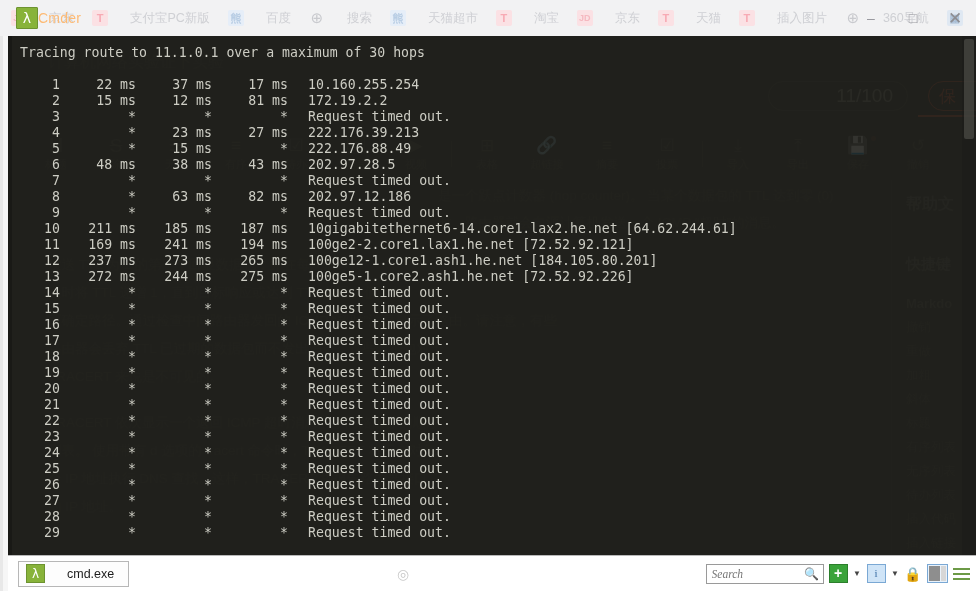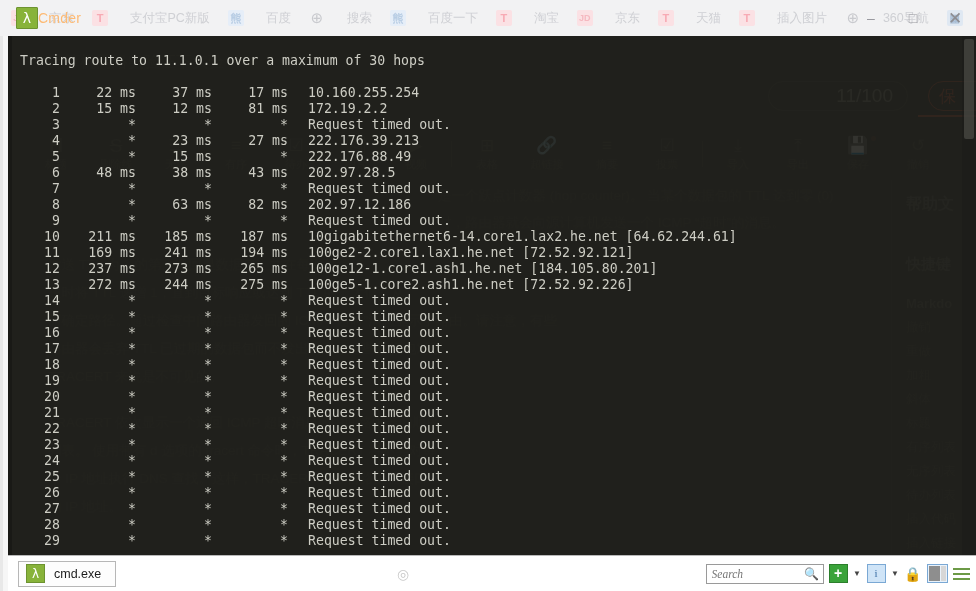--- a/index.html
+++ b/index.html
@@ -247,21 +247,20 @@
   }
   .term-inner {
     position: absolute;
     left: 12px; top: 9px;
     right: 28px; bottom: 0;
     font-family: "DejaVu Sans Mono", "Liberation Mono", monospace;
     font-size: 13.2px;
     line-height: 16.02px;
     color: #cdcdc4;
     white-space: pre;
-    margin-top: 8px;
   }
   .term-scroll {
     position: absolute;
     right: 0; top: 0; bottom: 0;
     width: 14px;
     background: rgba(28,28,25,0.55);
     pointer-events: auto;
   }
   .term-thumb {
     position: absolute;
@@ -308,21 +307,21 @@
     box-sizing: border-box;
   }
   .tab-icon {
     width: 17px; height: 17px;
     background: #88b33a;
     border: 1px solid #6d9330;
     display: inline-flex; align-items:center; justify-content:center;
     color: #fff; font-size: 12px; line-height:12px;
     font-family: "DejaVu Sans", sans-serif;
   }
-  .tab-label { font-size: 12.5px; color: #1c1c1c; }
+  .tab-label { font-size: 12.5px; color: #1c1c1c; margin-left: 13px; }
 
   .status-target {
     position: absolute;
     left: 389px;
     color: #c9c9c9;
     font-size: 14px;
   }
   .status-right {
     position: absolute;
     right: 6px;
@@ -506,21 +505,21 @@
         <div class="bm">
           <span class="bmi baidu">熊</span>
           <span>百度</span>
         </div>
         <div class="bm">
           <span class="bmi globe">⊕</span>
           <span>搜索</span>
         </div>
         <div class="bm">
           <span class="bmi baidu">熊</span>
-          <span>百度一下</span>
+          <span>天猫超市</span>
         </div>
         <div class="bm">
           <span class="bmi t">T</span>
           <span>淘宝</span>
         </div>
         <div class="bm">
           <span class="bmi jd">JD</span>
           <span>京东</span>
         </div>
         <div class="bm">

